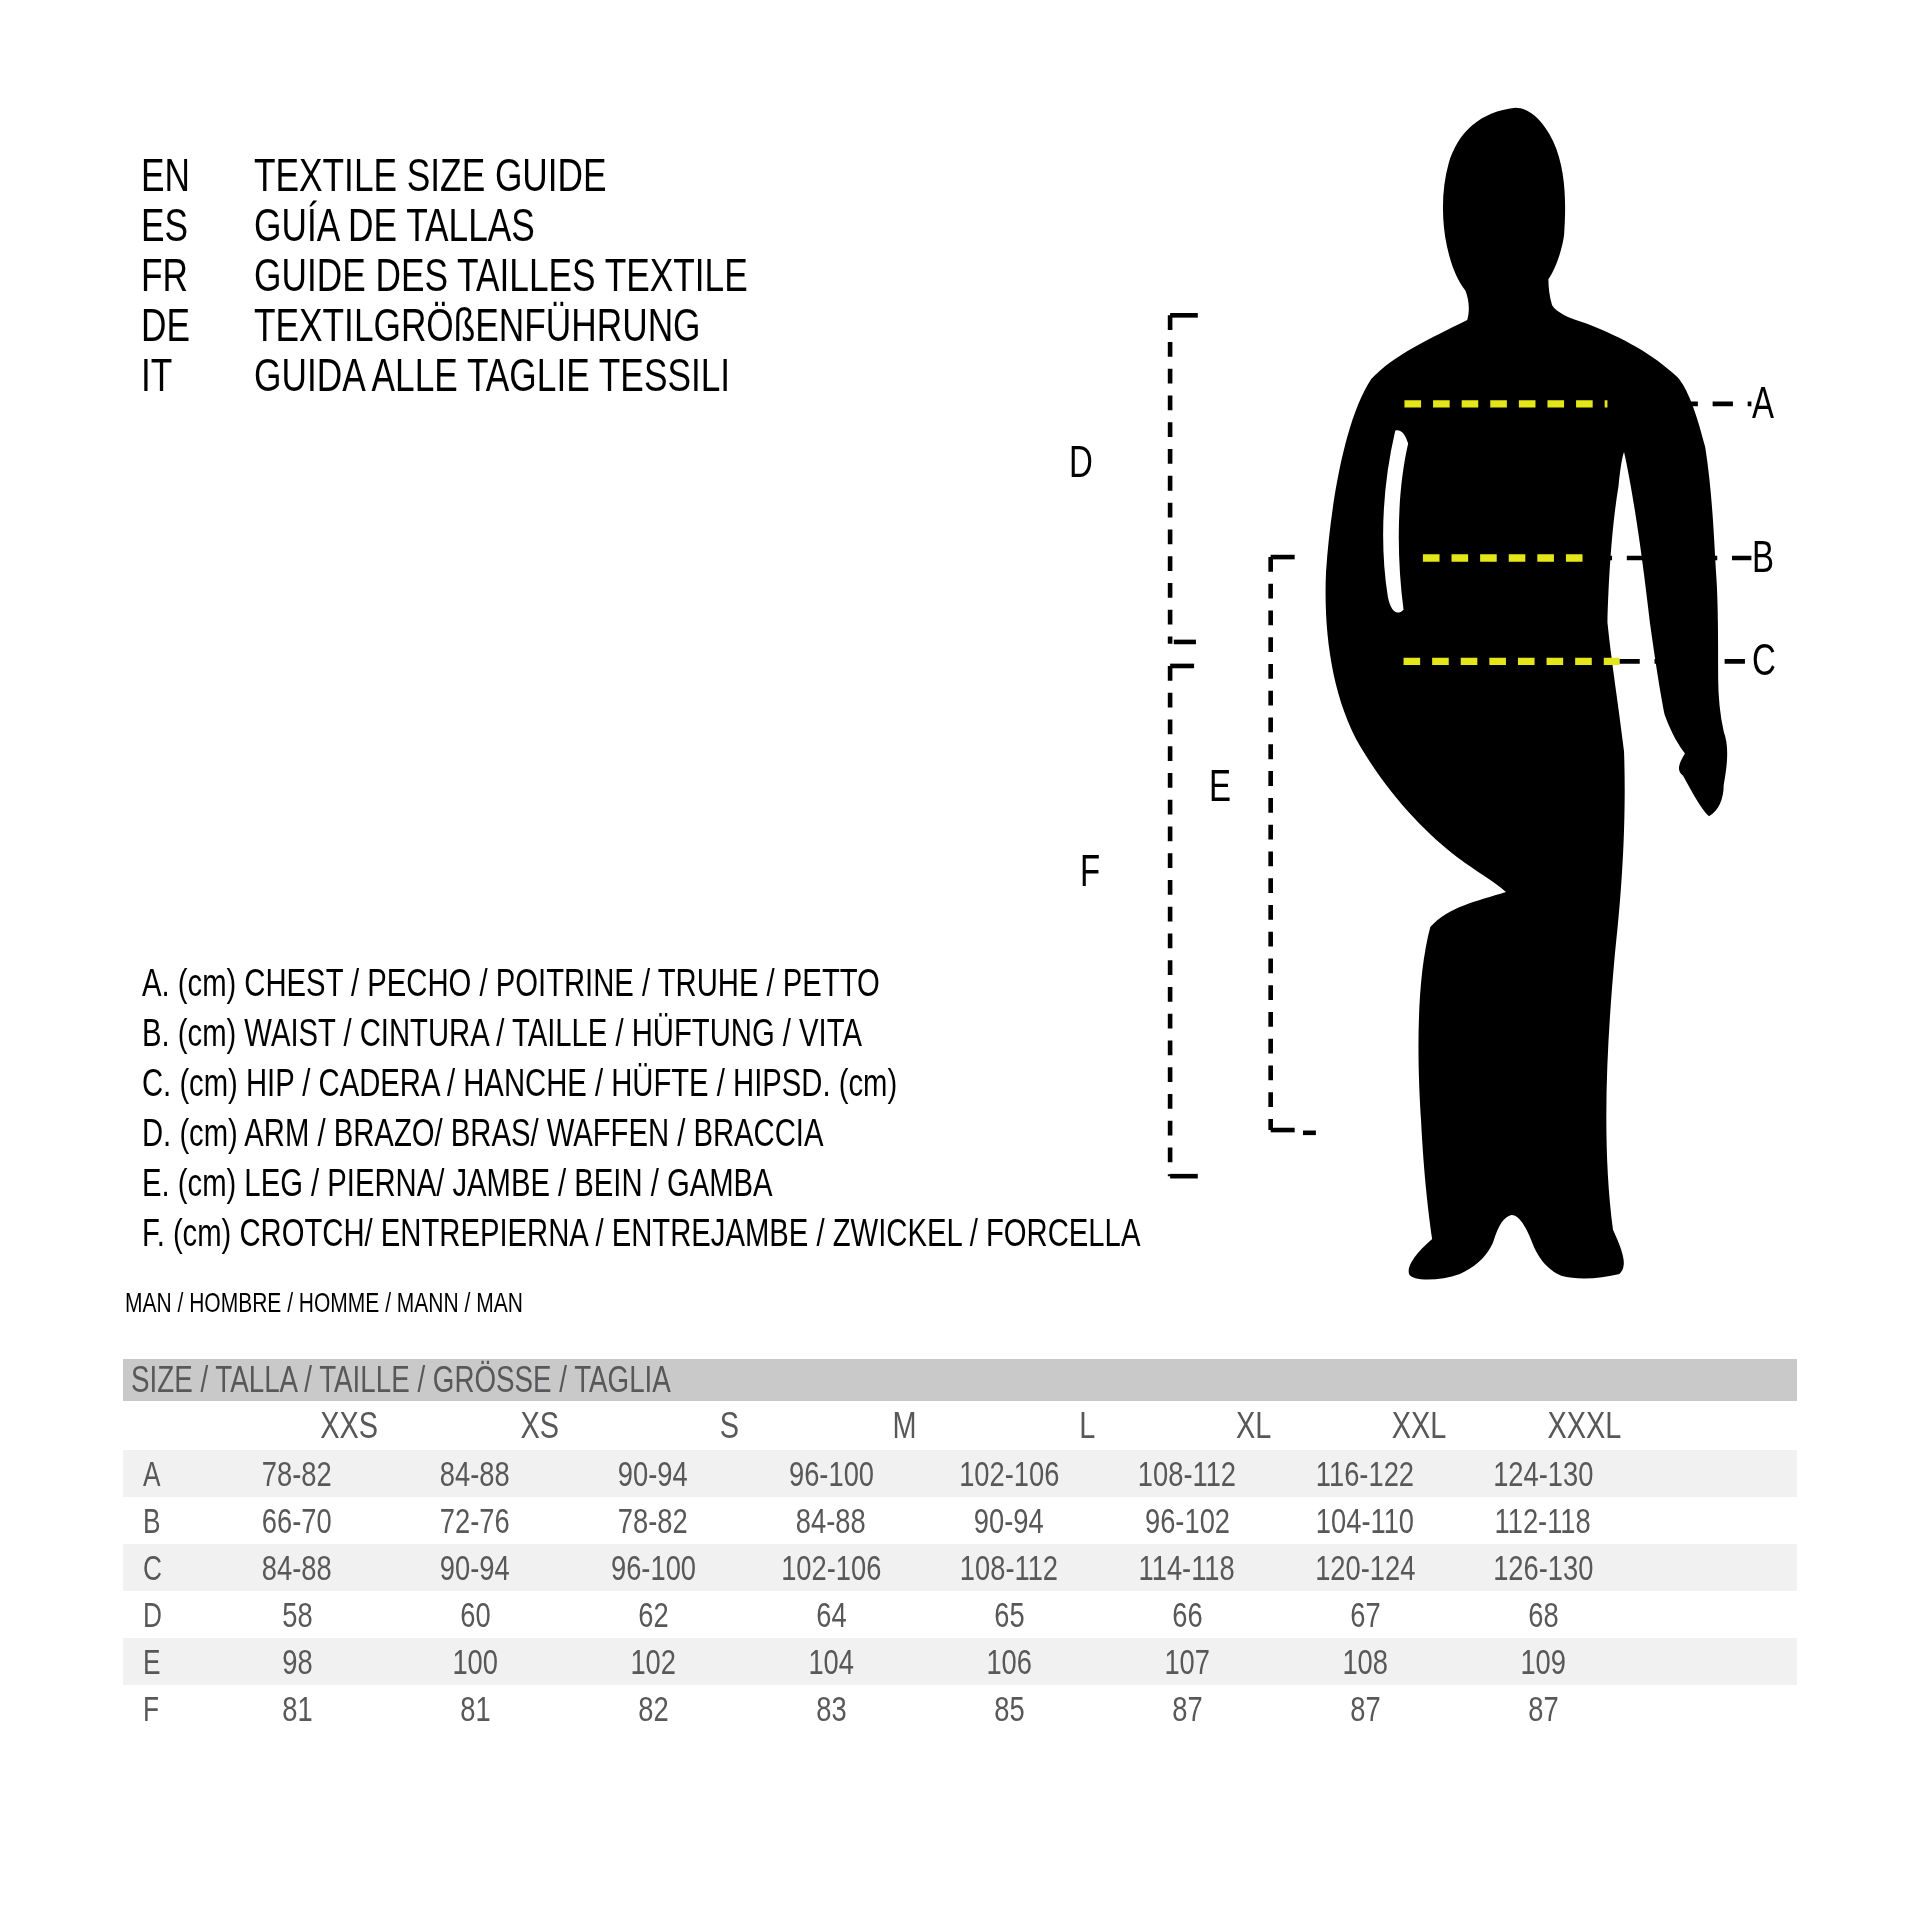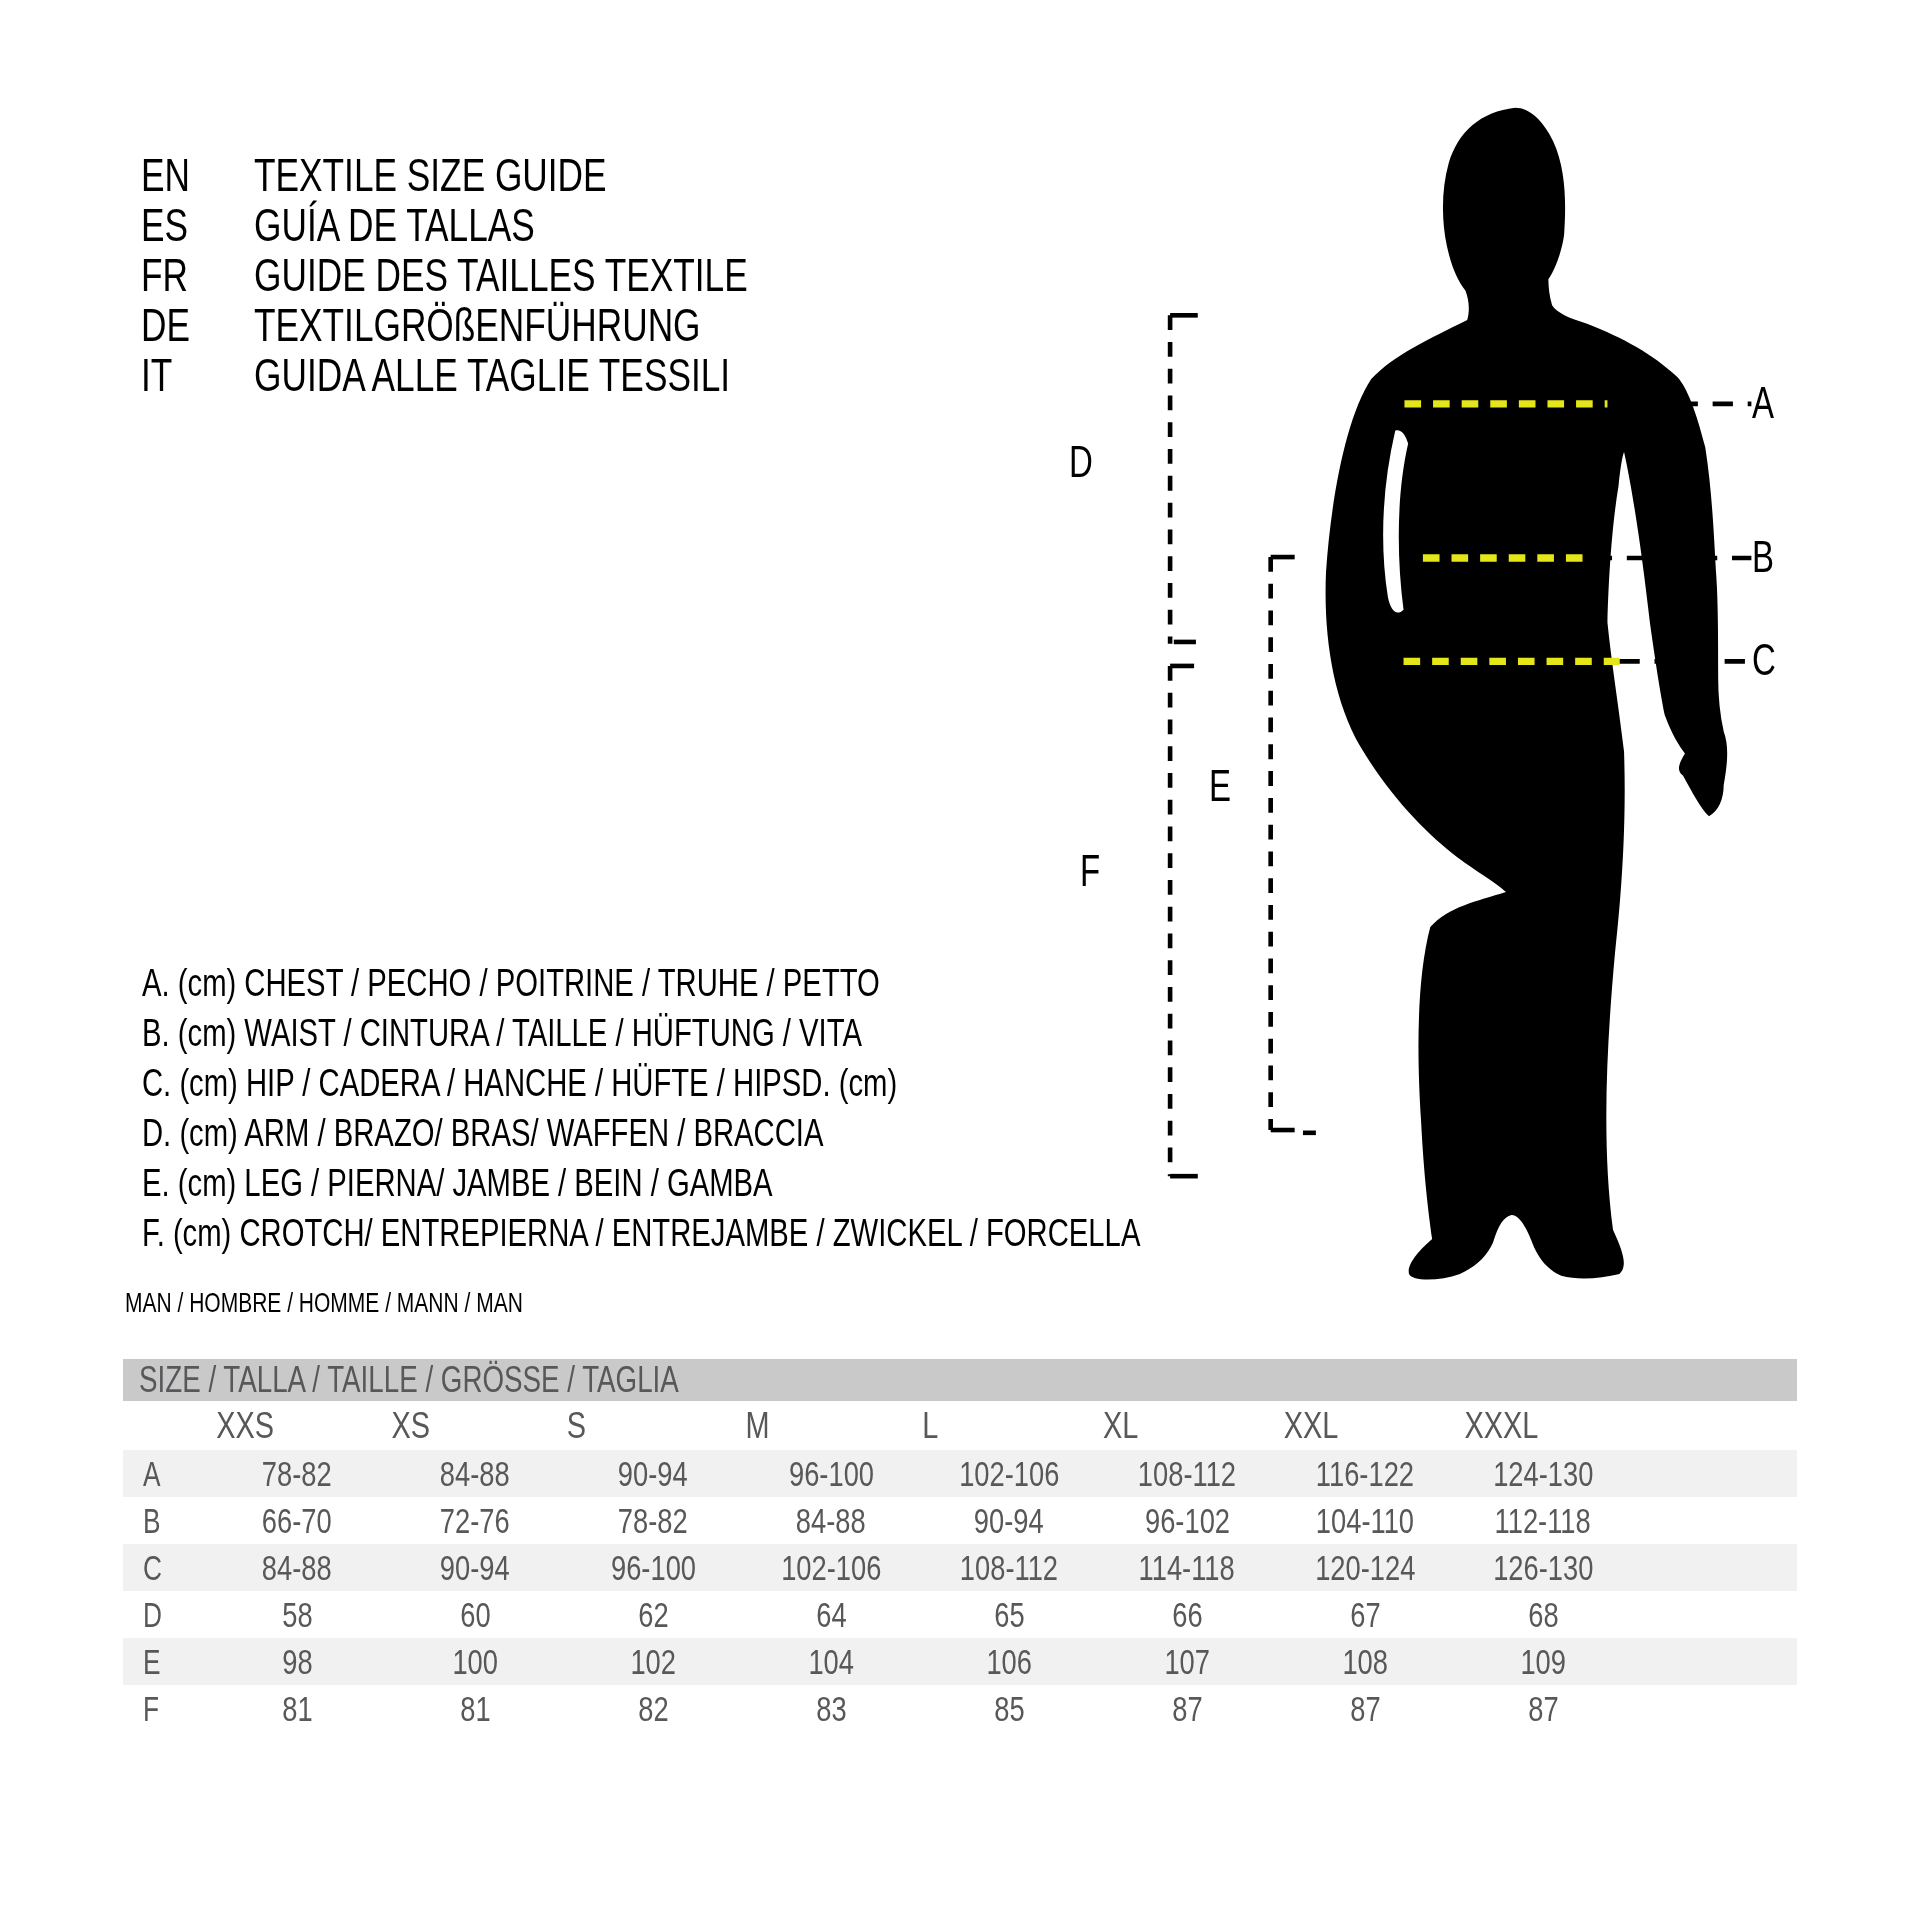--- a/index.html
+++ b/index.html
@@ -23,24 +23,24 @@
 
   
   .diag-label{position:absolute;font-size:44px;line-height:52px;}
 
   
   #figure-svg{position:absolute;left:1052px;top:92px;}
 
   
   #size-table{position:absolute;left:123px;top:1359px;width:1674px;}
   #table-title-band{height:42px;line-height:42px;background:#c9c9c9;color:#58585a;
-    font-size:37px;padding-left:16px;}
+    font-size:37px;padding-left:8px;}
   .tbl-grid{display:grid;grid-template-columns:85px repeat(8,178px) 1fr;}
   .hdr-row{height:49px;}
-  .hdr-cell{height:49px;line-height:49px;text-align:left;font-size:37px;color:#58585a;}
+  .hdr-cell{height:49px;line-height:49px;text-align:right;font-size:37px;color:#58585a;}
   .data-row{height:47px;}
   .data-row.stripe{background:#f1f1f1;}
   .row-label{height:47px;line-height:47px;text-align:left;padding-left:20px;font-size:35px;color:#58585a;}
   .cell{height:60px;line-height:47px;text-align:center;font-size:35px;color:#58585a;}
 </style>
 </head>
 <body>
 
 <div id="lang-block">
     <div class="lang-row">

